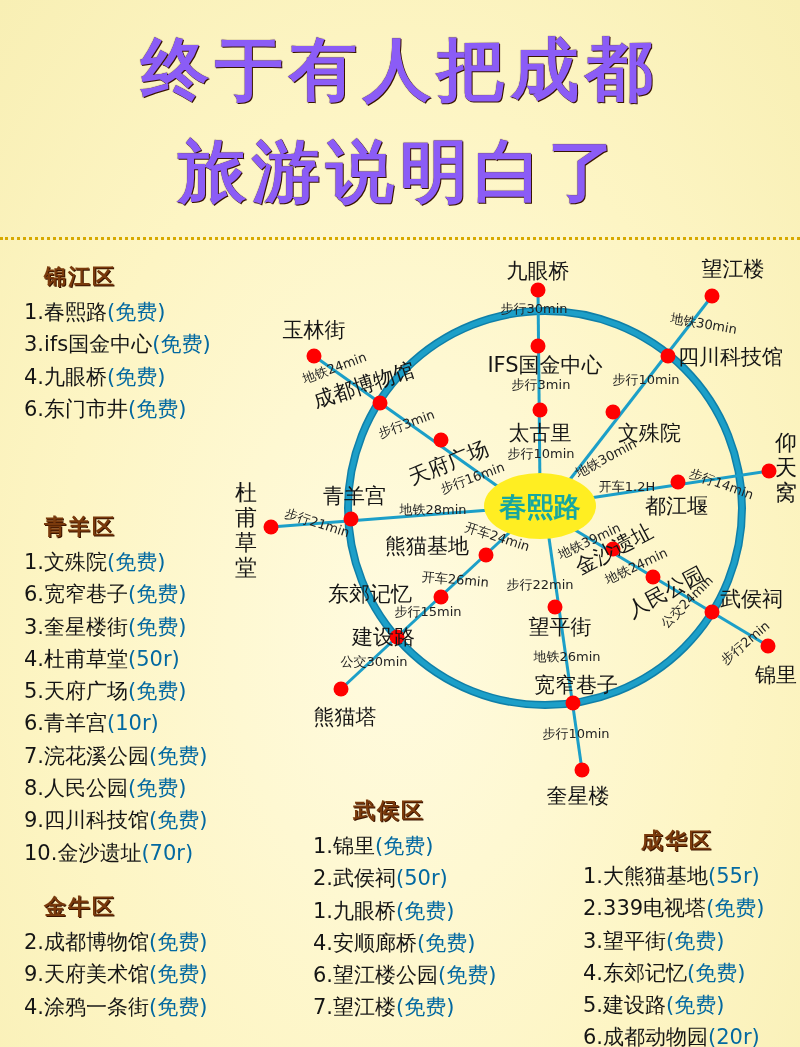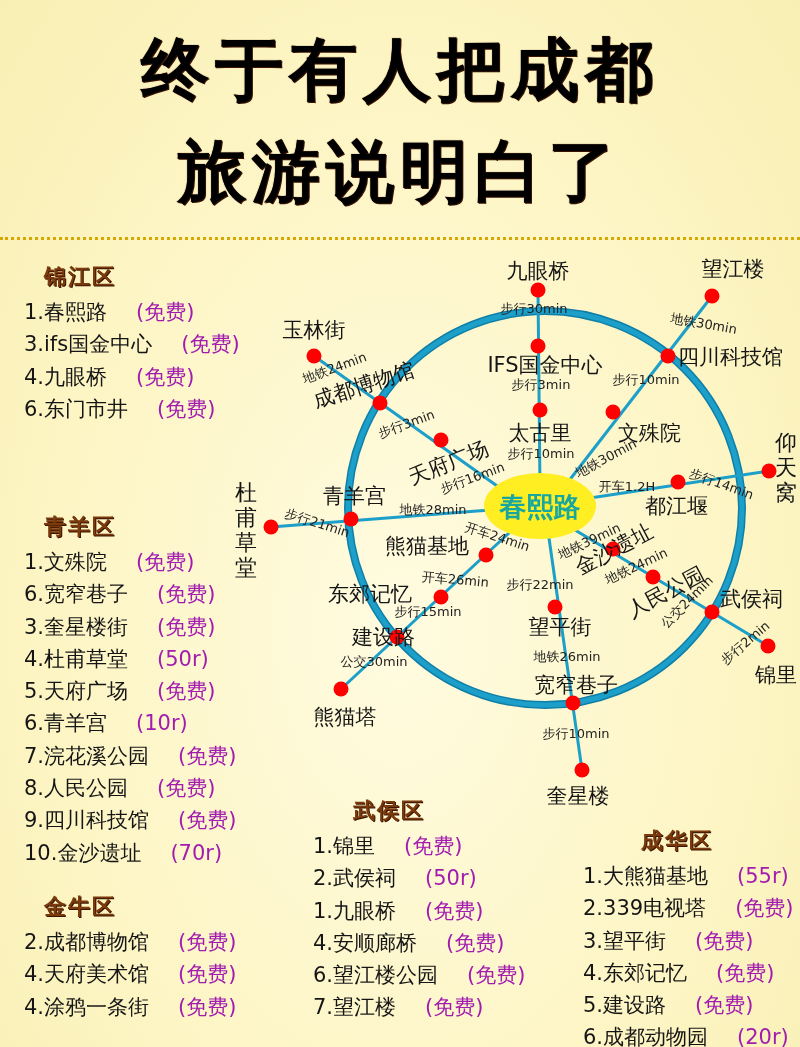--- a/index.html
+++ b/index.html
@@ -4,38 +4,38 @@
 <style>
   html, body { margin:0; padding:0; }
   body {
     width:800px; height:1047px; overflow:hidden; position:relative;
     background: radial-gradient(ellipse at 50% 60%, #fffbe0 0%, #fdf5c4 60%, #f8efb4 100%);
     font-family: "DejaVu Sans", "Liberation Sans", sans-serif;
     color:#151515;
   }
   .title {
     position:absolute; left:0; width:800px; text-align:center;
-    color:#000000; font-weight:bold; letter-spacing:6px;
+    color:#8b5cf6; font-weight:bold; letter-spacing:6px;
     text-shadow: 1px 1px 0 #3a1400, 0 0 1px #3a1400;
   }
   .title.l1 { top:30px; font-size:68px; line-height:80px; }
   .title.l2 { top:132px; font-size:68px; line-height:80px; }
   .sep {
     position:absolute; left:0; top:237px; width:800px; height:0;
     border-top:3px dotted #d7a900;
   }
   .district { position:absolute; }
   .district h2 {
     margin:0; font-size:22px; line-height:38px; font-weight:bold;
     color:#7a3a0c; text-shadow: 1px 1px 0 #3a1400;
     letter-spacing:2px;
   }
   .district ol { list-style:none; margin:0; padding:0; }
   .district li { font-size:21px; line-height:32.3px; white-space:nowrap; }
-  .district li .price { color:#a21caf;margin-left:29px; }
+  .district li .price { color:#0369a1; }
   #d-jinjiang { left:24px; top:258px; }
   #d-jinjiang h2 { margin-left:20px; }
   #d-qingyang { left:24px; top:508px; }
   #d-qingyang h2 { margin-left:20px; }
   #d-jinniu { left:24px; top:888px; }
   #d-jinniu h2 { margin-left:20px; }
   #d-wuhou { left:313px; top:792px; }
   #d-wuhou h2 { margin-left:40px; }
   #d-chenghua { left:583px; top:822px; }
   #d-chenghua h2 { margin-left:58px; }
@@ -70,21 +70,21 @@
       <li><span>7.浣花溪公园</span><span class="price">(免费)</span></li>
       <li><span>8.人民公园</span><span class="price">(免费)</span></li>
       <li><span>9.四川科技馆</span><span class="price">(免费)</span></li>
       <li><span>10.金沙遗址</span><span class="price">(70r)</span></li>
     </ol>
 </div>
 <div id="d-jinniu" class="district">
   <h2>金牛区</h2>
   <ol>
       <li><span>2.成都博物馆</span><span class="price">(免费)</span></li>
-      <li><span>4.天府美术馆</span><span class="price">(免费)</span></li>
+      <li><span>9.天府美术馆</span><span class="price">(免费)</span></li>
       <li><span>4.涂鸦一条街</span><span class="price">(免费)</span></li>
     </ol>
 </div>
 <div id="d-wuhou" class="district">
   <h2>武侯区</h2>
   <ol>
       <li><span>1.锦里</span><span class="price">(免费)</span></li>
       <li><span>2.武侯祠</span><span class="price">(50r)</span></li>
       <li><span>1.九眼桥</span><span class="price">(免费)</span></li>
       <li><span>4.安顺廊桥</span><span class="price">(免费)</span></li>

